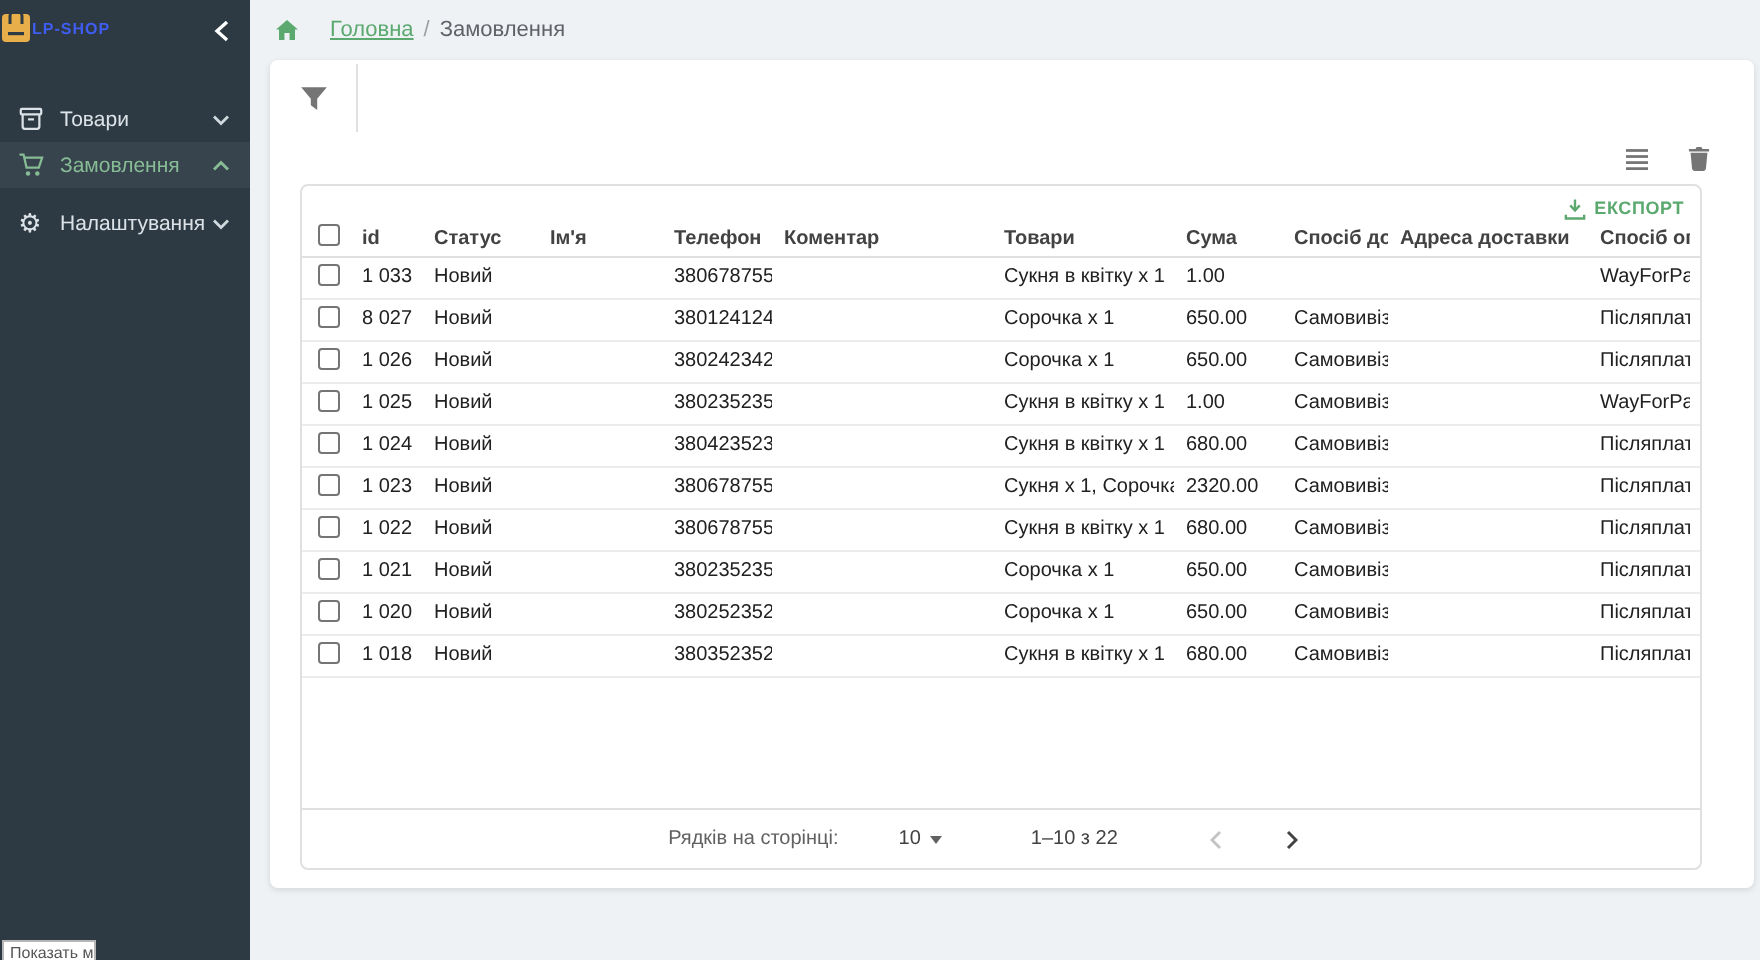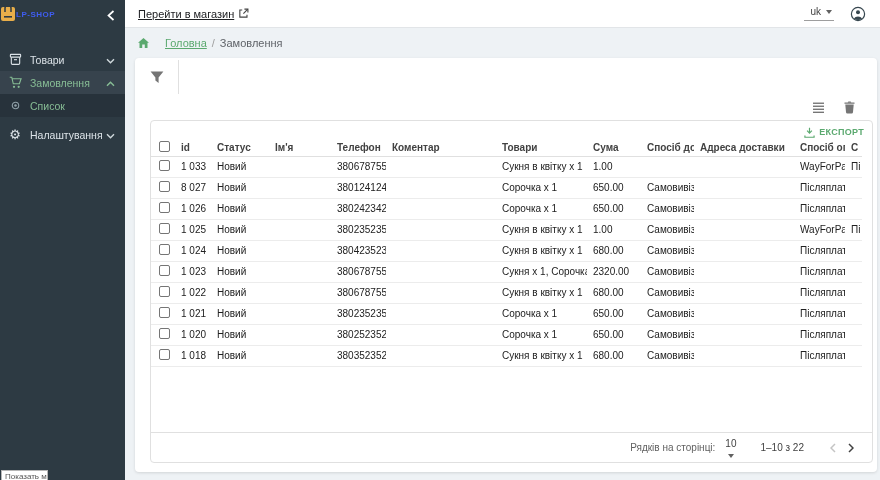--- a/index.html
+++ b/index.html
@@ -41,35 +41,35 @@
   .crumb-home{display:flex; align-items:center; gap:16px; color:var(--accent_green); text-decoration:underline; cursor:pointer;}
   .crumb-sep{color:#9e9e9e;}
   .crumb-cur{color:#5f6368;}
 
   .card{margin-left:10px; width:742px; height:414px; background:#fff; border-radius:4px; box-shadow:0 1px 3px rgba(0,0,0,.12);}
   .card-toolbar{height:38px; display:flex; align-items:center; padding-left:13px;}
   .icon-btn{background:none; border:none; cursor:pointer; display:flex; align-items:center; padding:2px;}
   .tb-divider{width:1px; height:34px; background:var(--border); margin-left:12px;}
   .card-actions{height:22px; display:flex; justify-content:flex-end; align-items:center; gap:15px; padding-right:20px;}
 
-  .table-card{margin:2px 4px 0 15px; height:343px; border:1px solid var(--border); border-radius:4px; display:flex; flex-direction:column; overflow:hidden; background:#fff;}
+  .table-card{margin:2px 26px 0 15px; height:343px; border:1px solid var(--border); border-radius:4px; display:flex; flex-direction:column; overflow:hidden; background:#fff;}
   .export-row{height:18px; display:flex; justify-content:flex-end; align-items:center; padding:4px 8px 0 0;}
   .export-btn{background:none; border:none; cursor:pointer; display:flex; align-items:center; gap:4px; color:var(--accent_green); font-size:9px; font-weight:bold; letter-spacing:.3px; font-family:"Liberation Sans",sans-serif;}
 
   table{width:711px; table-layout:fixed; border-collapse:collapse; font-size:10px;}
   th{height:17px; border-bottom:1px solid var(--border); text-align:left; padding:0 6px; font-weight:bold; color:#424242; white-space:nowrap; overflow:hidden;}
   td{height:21px; border-bottom:1px solid #ececec; padding:0 6px; white-space:nowrap; overflow:hidden; color:var(--txt);}
   .cb-cell{padding-left:8px;}
   .col-id, th.th-id{}
   .checkbox{width:11px; height:11px; border:1.5px solid #757575; border-radius:2px; display:inline-block; background:#fff; cursor:pointer;}
   .table-spacer{flex:1;}
 
-  .pagination{height:30px; border-top:1px solid var(--border); display:flex; align-items:center; justify-content:flex-end; padding-right:12px; font-size:10px; color:#616161;}
+  .pagination{height:30px; border-top:1px solid var(--border); display:flex; align-items:center; justify-content:center; padding-right:12px; font-size:10px; color:#616161;gap:20px;}
   .rpp-label{margin-right:10px;}
-  .rpp-select{display:flex; align-items:center; gap:5px; color:#424242; cursor:pointer; margin-right:24px;flex-direction:column;}
+  .rpp-select{display:flex; align-items:center; gap:5px; color:#424242; cursor:pointer; margin-right:24px;}
   .range{color:#424242; margin-right:20px;}
   .pg-btn{background:none; border:none; cursor:pointer; display:flex; align-items:center; padding:2px 6px;}
 
   .menu-tooltip{position:absolute; left:1px; top:470px; background:#fff; border:1px solid #b6b6b6; font-size:8px; color:#555; padding:1px 3px 8px 3px; max-width:47px; white-space:nowrap; overflow:hidden; z-index:5;}
 </style>
 </head>
 <body>
 
 <div class="app">
 
@@ -116,69 +116,37 @@
           </svg>
         </span>
         <span class="lbl">Замовлення</span>
         <span class="chev">
           <svg width="9" height="6" viewBox="0 0 9 6">
               <polyline points="1,4.8 4.5,1.2 8,4.8" fill="none" stroke="#87bd95" stroke-width="1.4"></polyline>
             </svg>
         </span>
       </div>
 
-      <div class="nav-item nav-sub">
-        <span class="ic">
-          <svg width="9" height="9" viewBox="0 0 10 10">
-            <circle cx="5" cy="5" r="3.6" fill="none" stroke="#8fa0a8" stroke-width="1.2"></circle>
-            <circle cx="5" cy="5" r="1.4" fill="#8fa0a8"></circle>
-          </svg>
-        </span>
-        <span class="lbl">Список</span>
-      </div>
 
       <div class="nav-gap"></div>
 
 
       <div class="nav-item">
         <span class="ic gear-glyph">⚙</span>
         <span class="lbl">Налаштування</span>
         <span class="chev">
           <svg width="9" height="6" viewBox="0 0 9 6">
               <polyline points="1,1.2 4.5,4.8 8,1.2" fill="none" stroke="#cfd8dc" stroke-width="1.4"></polyline>
             </svg>
         </span>
       </div>
     </nav>
   </aside>
 
   <div class="main">
-    <header class="topbar">
-      <a class="store-link">
-        <span>Перейти в магазин</span>
-        <svg width="11" height="11" viewBox="0 0 12 12" fill="none" stroke="#424242" stroke-width="1.2">
-          <path d="M4.6 2.2 H2 v7.8 h7.8 V7.4"></path>
-          <path d="M7 1.2 h3.8 V5"></path>
-          <path d="M10.4 1.6 L5.9 6.1"></path>
-        </svg>
-      </a>
-      <div class="topbar-right">
-        <div class="lang-select">
-          <span>uk</span>
-          <span class="caret"></span>
-        </div>
-        <button class="account-btn">
-          <svg width="16" height="16" viewBox="0 0 16 16">
-            <circle cx="8" cy="8" r="6.6" fill="none" stroke="#37474f" stroke-width="1.2"></circle>
-            <circle cx="8" cy="6.2" r="2" fill="#37474f"></circle>
-            <path d="M3.9 12.4 a4.6 3.6 0 0 1 8.2 0 a6.6 6.6 0 0 1 -8.2 0 Z" fill="#37474f"></path>
-          </svg>
-        </button>
-      </div>
-    </header>
 
     <div class="content">
       <div class="breadcrumb">
         <a class="crumb-home">
           <svg width="11" height="10" viewBox="0 0 12 11" fill="#5ba96f">
             <path d="M6 0 L12 5.2 H10.4 V11 H7.4 V7.2 H4.6 V11 H1.6 V5.2 H0 Z"></path>
           </svg>
           <span>Головна</span>
         </a>
         <span class="crumb-sep">/</span>

